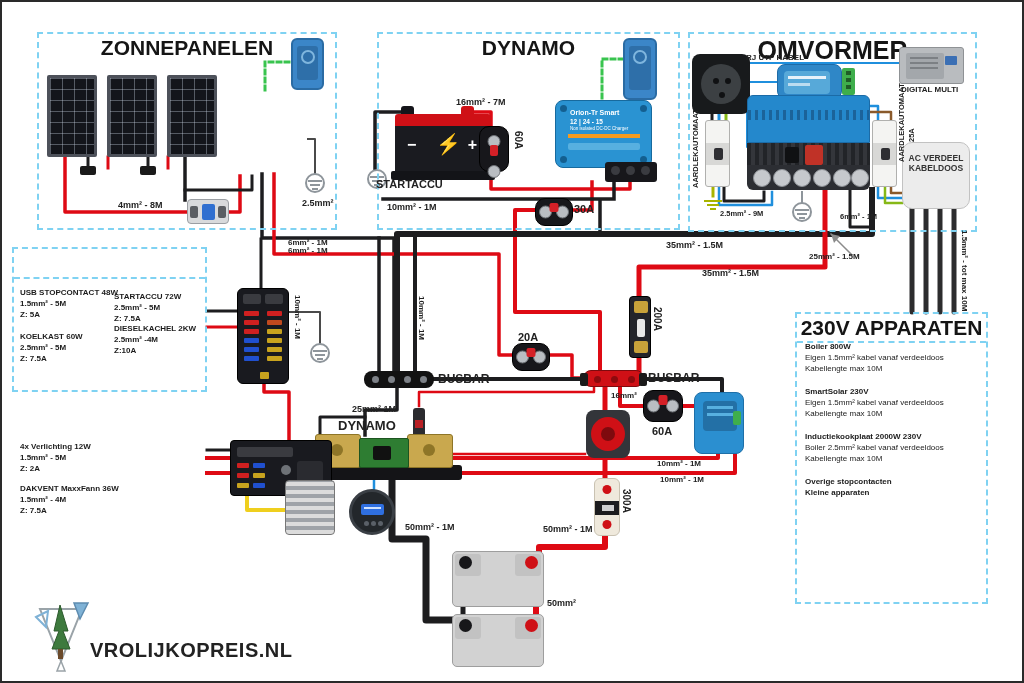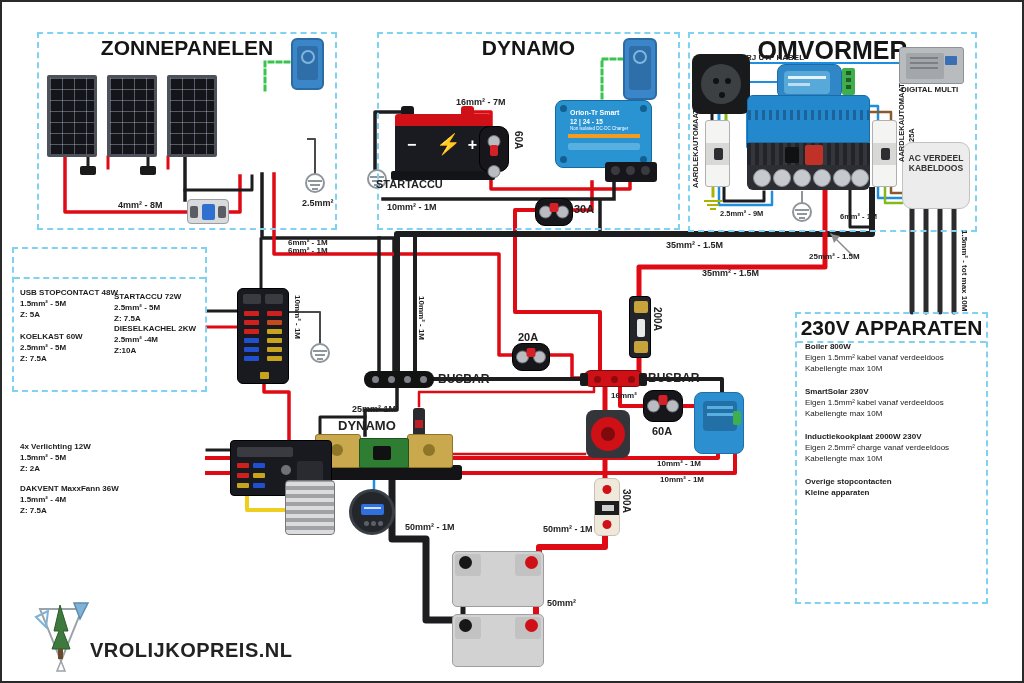--- a/index.html
+++ b/index.html
@@ -196,21 +196,21 @@
       <div style="font-weight:normal">Eigen 1.5mm² kabel vanaf verdeeldoos</div>
       <div style="font-weight:normal">Kabellengte max 10M</div>
   </div>
   <div class="item" style="left:803px;top:385px">
     <div>SmartSolar 230V</div>
       <div style="font-weight:normal">Eigen 1.5mm² kabel vanaf verdeeldoos</div>
       <div style="font-weight:normal">Kabellengte max 10M</div>
   </div>
   <div class="item" style="left:803px;top:430px">
     <div>Inductiekookplaat 2000W 230V</div>
-      <div style="font-weight:normal">Eigen 2.5mm² charge vanaf verdeeldoos</div>
+      <div style="font-weight:normal">Boiler 2.5mm² kabel vanaf verdeeldoos</div>
       <div style="font-weight:normal">Kabellengte max 10M</div>
   </div>
   <div class="item" style="left:803px;top:475px">
     <div>Overige stopcontacten</div>
       <div>Kleine apparaten</div>
   </div>
 
   <div class="dev panel" style="left:45px;top:73px;width:50px;height:82px"></div>
   <div class="dev panel" style="left:105px;top:73px;width:50px;height:82px"></div>
   <div class="dev panel" style="left:165px;top:73px;width:50px;height:82px"></div>

